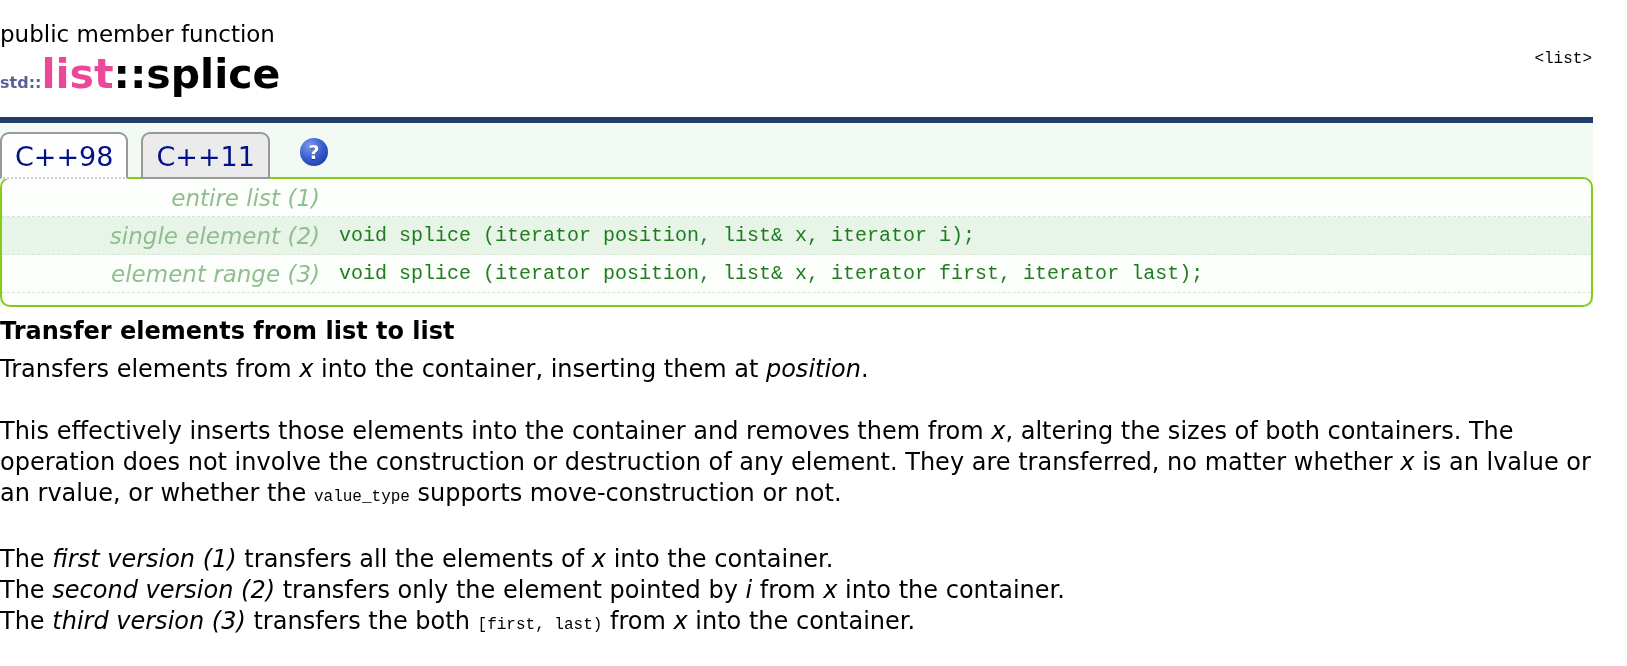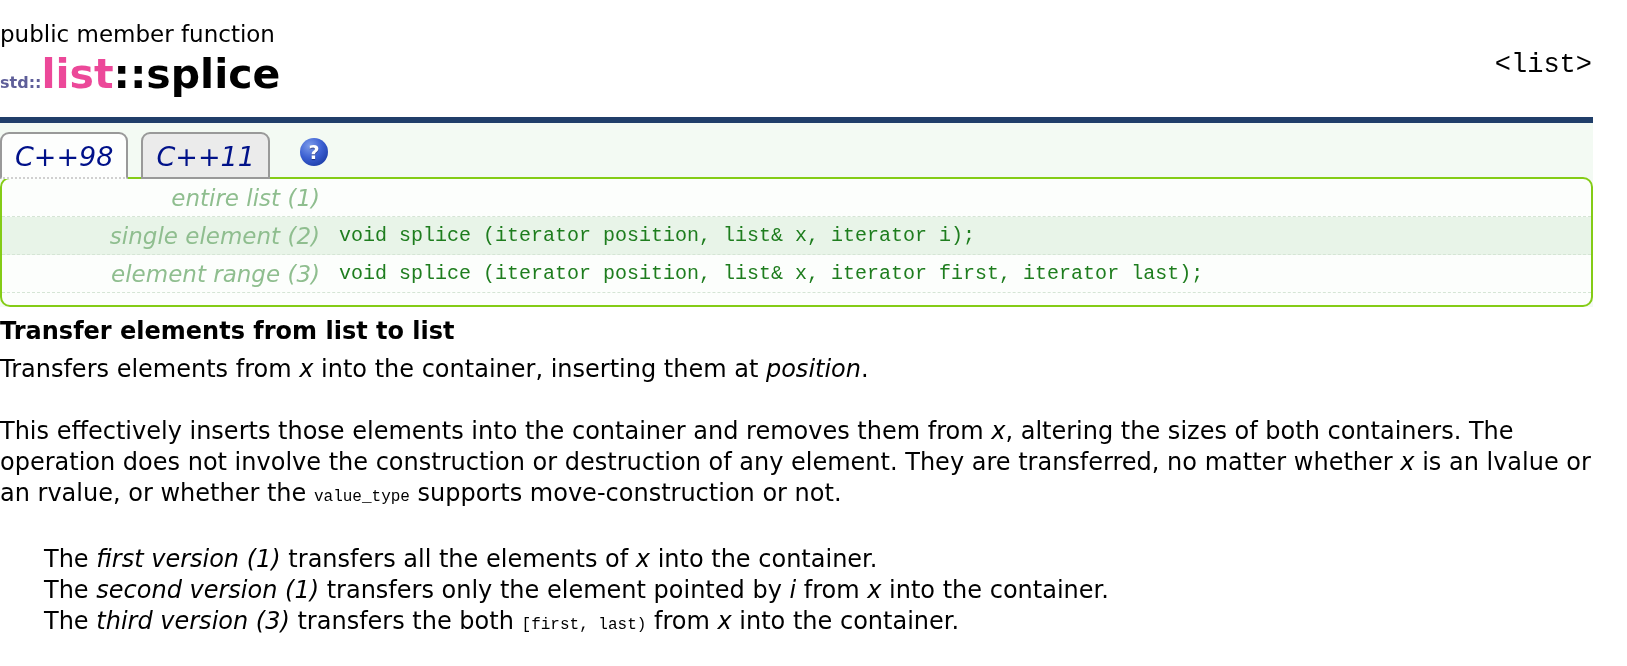--- a/index.html
+++ b/index.html
@@ -12,39 +12,38 @@
 
   
   .kicker { font-size:23px; line-height:26px; padding-top:21px; }
   .title { margin:4px 0 0 0; font-size:41px; line-height:46px; font-weight:bold; }
   .title .ns  { font-size:16px; font-weight:bold; color:#5e5e99; }
   .title .cls { color:#ec4899; cursor:pointer; }
   .title .mem { color:#000; }
   .headerref {
     position:absolute; top:50px; right:35px;
     font-family:"Liberation Mono","DejaVu Sans Mono",monospace;
-    font-size:27px; color:#000; text-decoration:none; cursor:pointer;
+    font-size:16px; color:#000; text-decoration:none; cursor:pointer;
   }
   .rule { width:1593px; height:6px; background:#203e69; margin-top:11px; }
 
   
   .doc { width:1593px; background:#f3faf3; }
   .tabbar {
     display:flex; align-items:flex-end;
     height:54px; padding-top:4px; box-sizing:border-box;
     position:relative; z-index:2;
   }
   .tab {
     font-size:27px; color:#001189;
     background:#ebebeb; border:2px solid #999;
     border-radius:9px 9px 0 0;
     padding:7px 13px 5px 13px;
     margin-right:13px; margin-bottom:-2px;
     cursor:pointer;
-    font-style:italic;
   }
   .tab.active { background:#fdfefd; border-bottom:2px dotted #d0d0d0; }
   .help {
     width:28px; height:28px; border-radius:50%;
     background:radial-gradient(circle at 35% 28%, #7d9cea 0%, #3c60d2 45%, #2244b0 75%, #1b379c 100%);
     color:#fff; font-weight:bold; font-size:19px; line-height:28px;
     text-align:center; margin:0 0 11px 17px; cursor:pointer;
     text-shadow:0 1px 1px rgba(0,0,40,.5);
   }
 
@@ -66,21 +65,21 @@
   .pcode {
     padding-left:19px;
     font-family:"Liberation Mono","DejaVu Sans Mono",monospace;
     font-size:20px; color:#1e7d1e; white-space:pre;
   }
 
   
   .content { margin-top:10px; font-size:24px; line-height:31px; }
   .content h2 { font-size:24px; line-height:28px; margin:0 0 9px 0; font-weight:bold; }
   .content p { margin:0 0 31px 0; }
-  .vline { line-height:31px;margin-left:44px; }
+  .vline { line-height:31px; }
   .run-i { font-style:italic; }
   .run-m {
     font-family:"Liberation Mono","DejaVu Sans Mono",monospace;
     font-size:16px;
   }
 </style>
 </head>
 <body>
 
 <div class="page">
@@ -114,18 +113,18 @@
       </div>
     </div>
   </div>
 
   <div class="content">
     <h2>Transfer elements from list to list</h2>
     <p><span>Transfers elements from </span><span class="run-i">x</span><span> into the container, inserting them at </span><span class="run-i">position</span><span>.</span></p>
     <p><span>This effectively inserts those elements into the container and removes them from </span><span class="run-i">x</span><span>, altering the sizes of both containers. The operation does not involve the construction or destruction of any element. They are transferred, no matter whether </span><span class="run-i">x</span><span> is an lvalue or an rvalue, or whether the </span><span class="run-m">value_type</span><span> supports move-construction or not.</span></p>
     <div class="versions">
       <div class="vline"><span>The </span><span class="run-i">first version (1)</span><span> transfers all the elements of </span><span class="run-i">x</span><span> into the container.</span></div>
-      <div class="vline"><span>The </span><span class="run-i">second version (1)</span><span> transfers only the element pointed by </span><span class="run-i">i</span><span> from </span><span class="run-i">x</span><span> into the container.</span></div>
+      <div class="vline"><span>The </span><span class="run-i">second version (2)</span><span> transfers only the element pointed by </span><span class="run-i">i</span><span> from </span><span class="run-i">x</span><span> into the container.</span></div>
       <div class="vline"><span>The </span><span class="run-i">third version (3)</span><span> transfers the both </span><span class="run-m">[first, last)</span><span> from </span><span class="run-i">x</span><span> into the container.</span></div>
     </div>
   </div>
 
 </div>
 
 </body></html>

